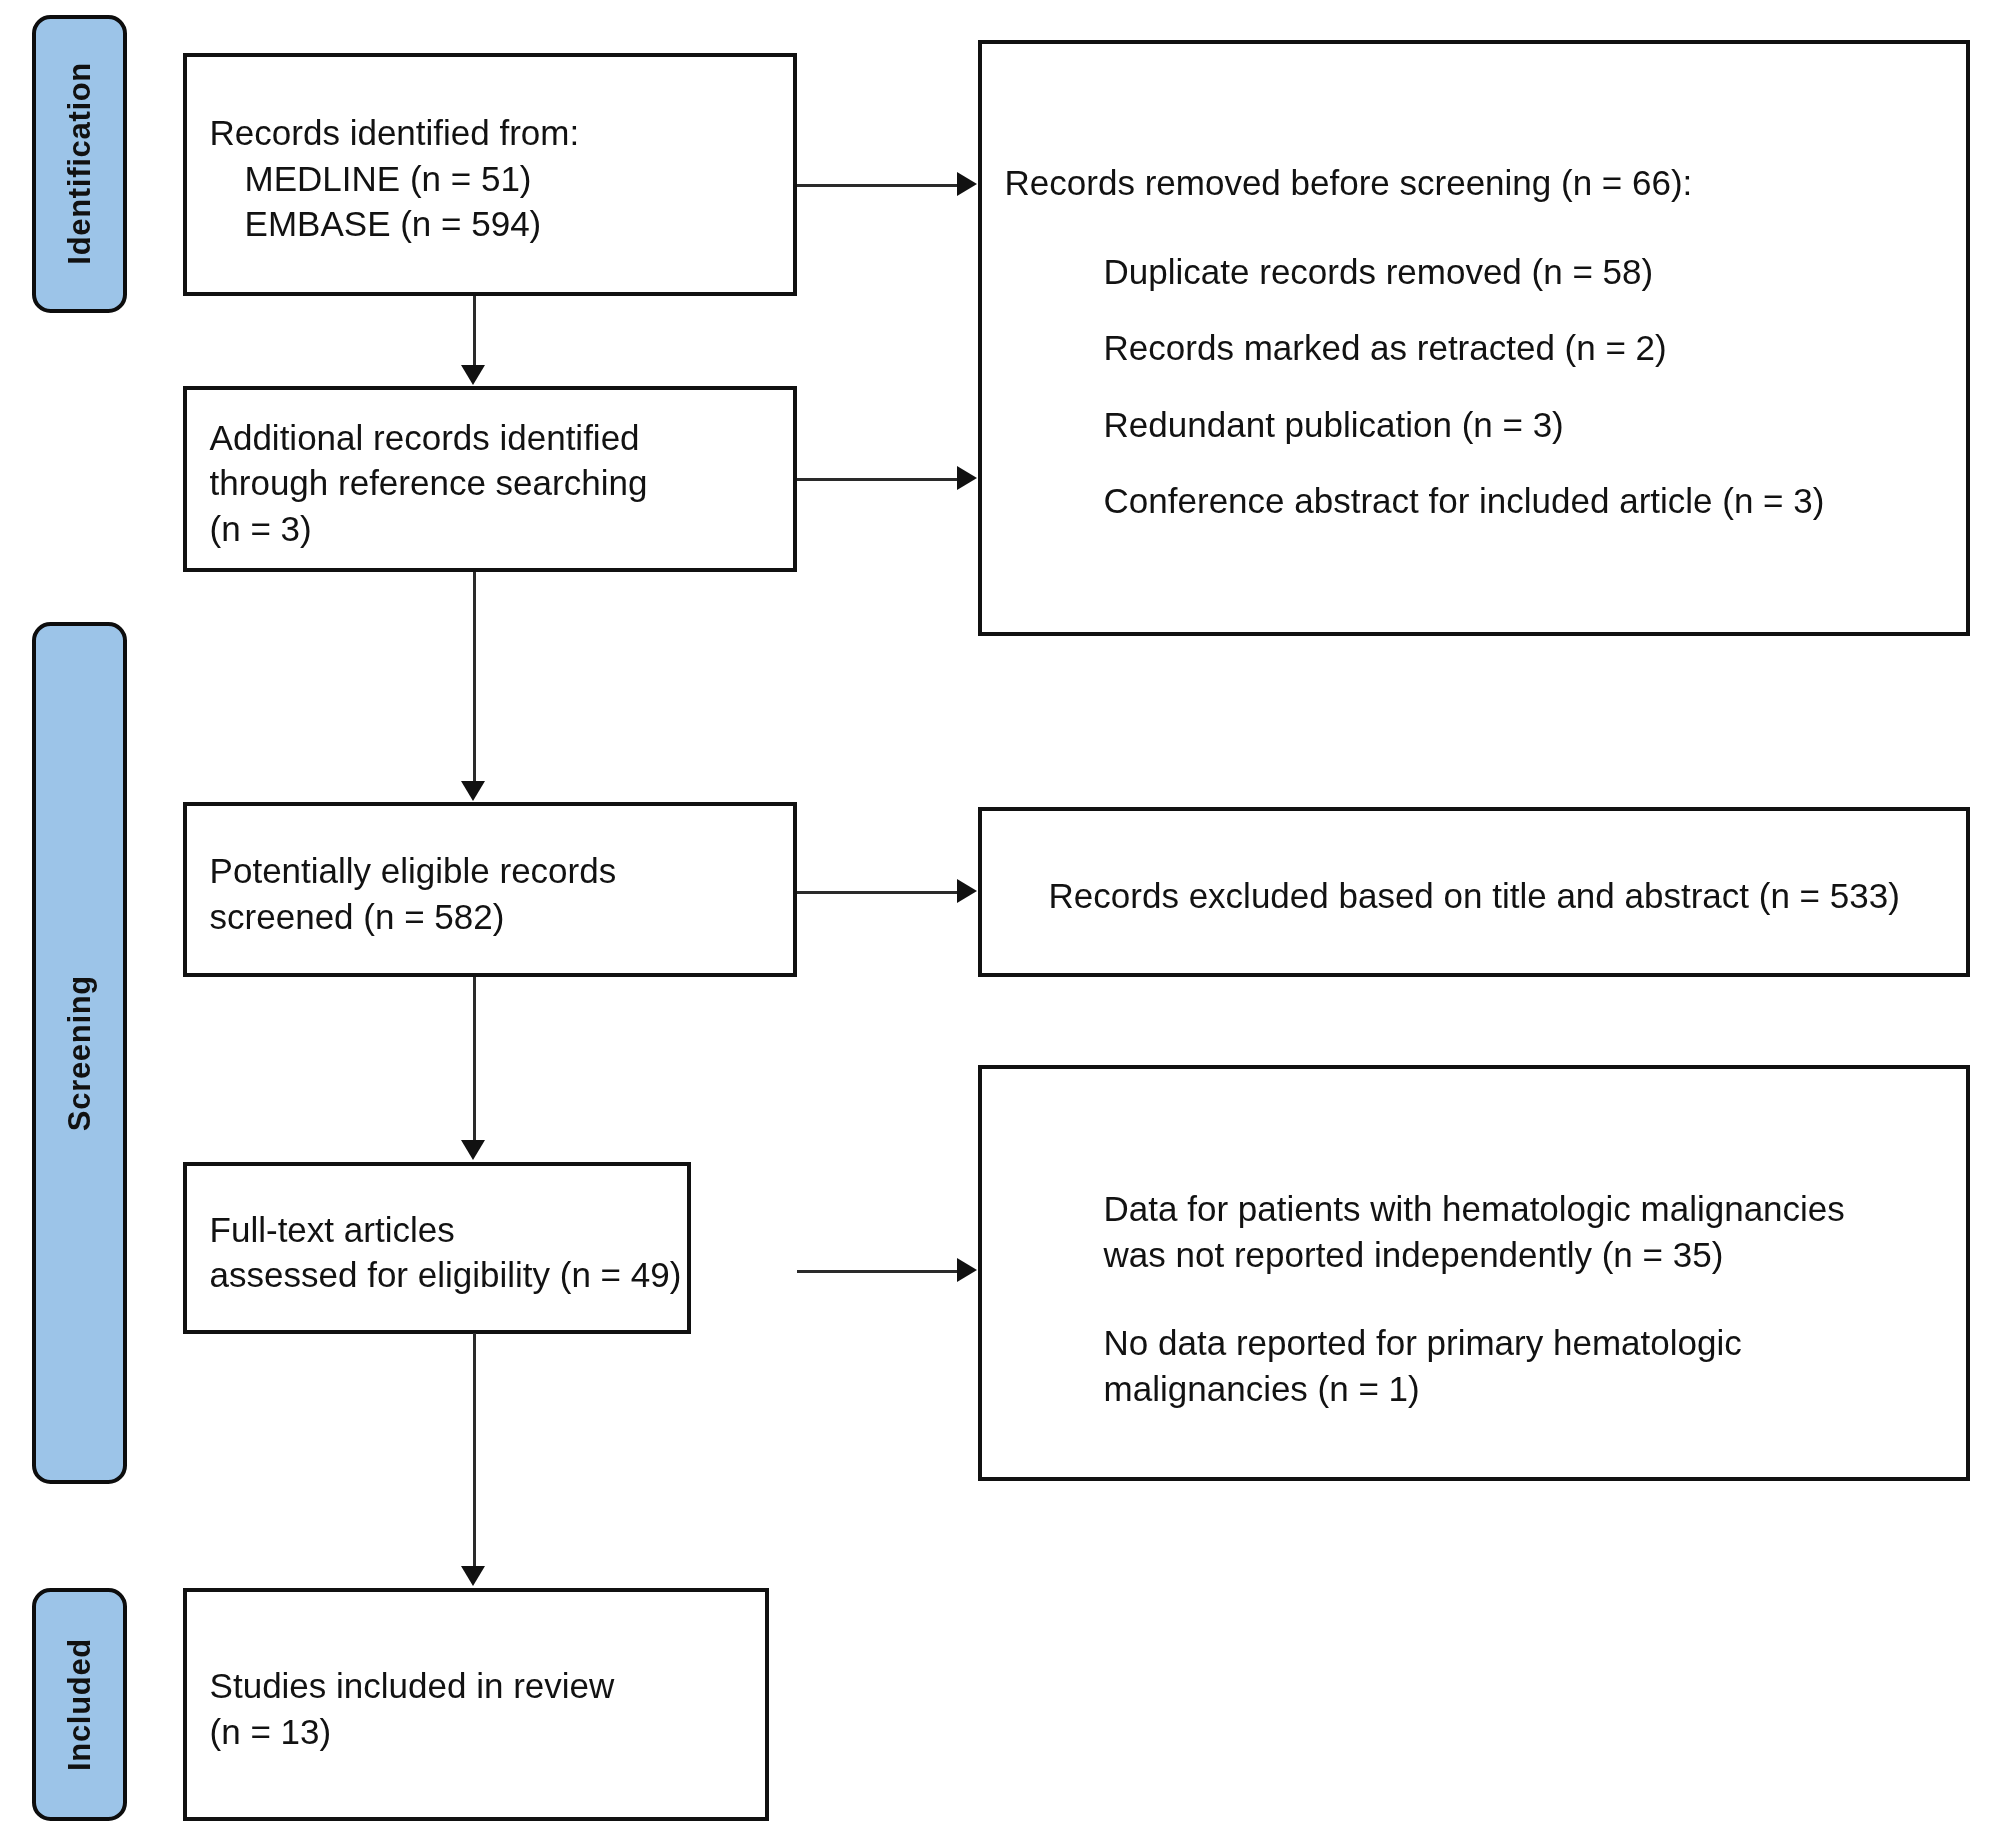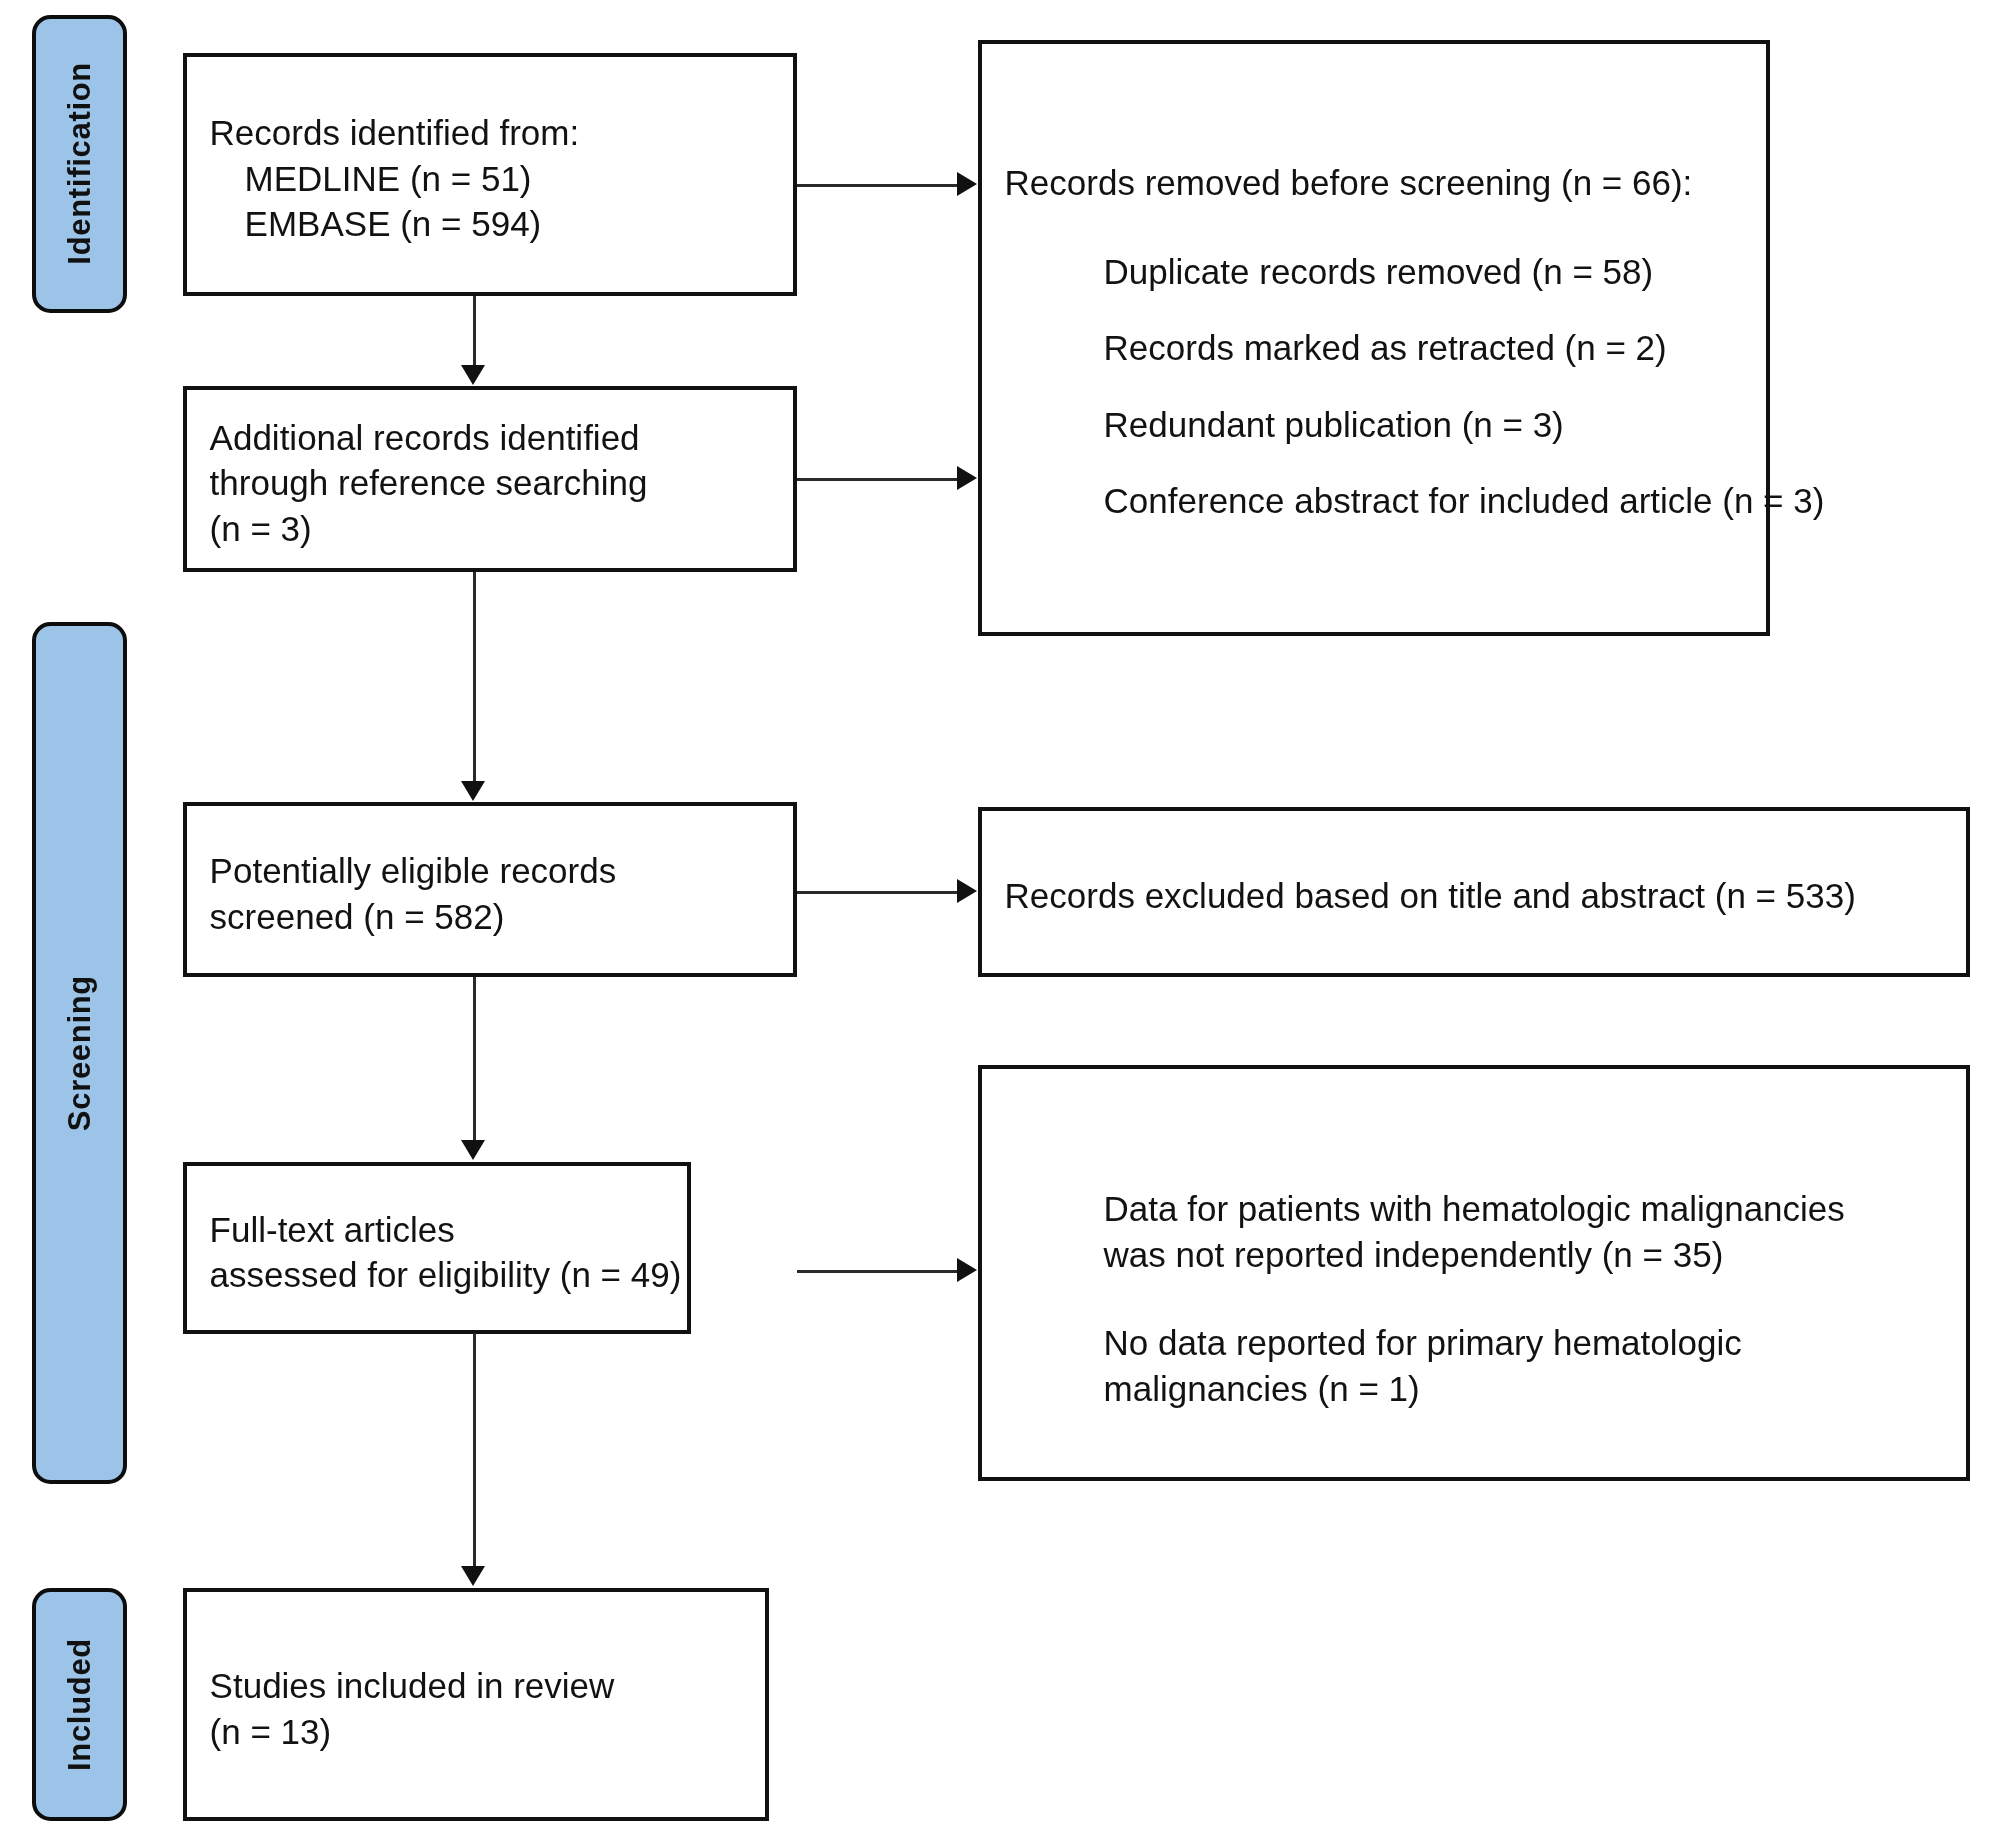--- a/index.html
+++ b/index.html
@@ -136,31 +136,31 @@
     </div>
   </div>
 
   <div class="fbox" style="left:183px; top:1588px; width:586px; height:233px;">
     <div class="lines">
       <div class="fline">Studies included in review</div>
       <div class="fline">(n = 13)</div>
     </div>
   </div>
 
-  <div class="fbox" style="left:978px; top:40px; width:792px; height:596px;">
+  <div class="fbox" style="left:978px; top:40px; width:992px; height:596px;">
     <div class="lines">
       <div class="fline">Records removed before screening (n = 66):</div>
       <div class="fline indent2 gapbig">Duplicate records removed (n = 58)</div>
       <div class="fline indent2 gap">Records marked as retracted (n = 2)</div>
       <div class="fline indent2 gap">Redundant publication (n = 3)</div>
       <div class="fline indent2 gap">Conference abstract for included article (n = 3)</div>
     </div>
   </div>
 
-  <div class="fbox" style="left:978px; top:807px; width:992px; height:170px;">
+  <div class="fbox" style="left:978px; top:807px; width:992px; height:170px;padding-left:44px;">
     <div class="lines">
       <div class="fline">Records excluded based on title and abstract (n = 533)</div>
     </div>
   </div>
 
   <div class="fbox" style="left:978px; top:1065px; width:992px; height:416px;">
     <div class="lines">
       <div class="fline indent2 wrapok gapbig" style="max-width:779px;">Data for patients with hematologic malignancies was not reported independently (n = 35)</div>
       <div class="fline indent2 wrapok gapbig" style="max-width:732px;">No data reported for primary hematologic malignancies (n = 1)</div>
     </div>

